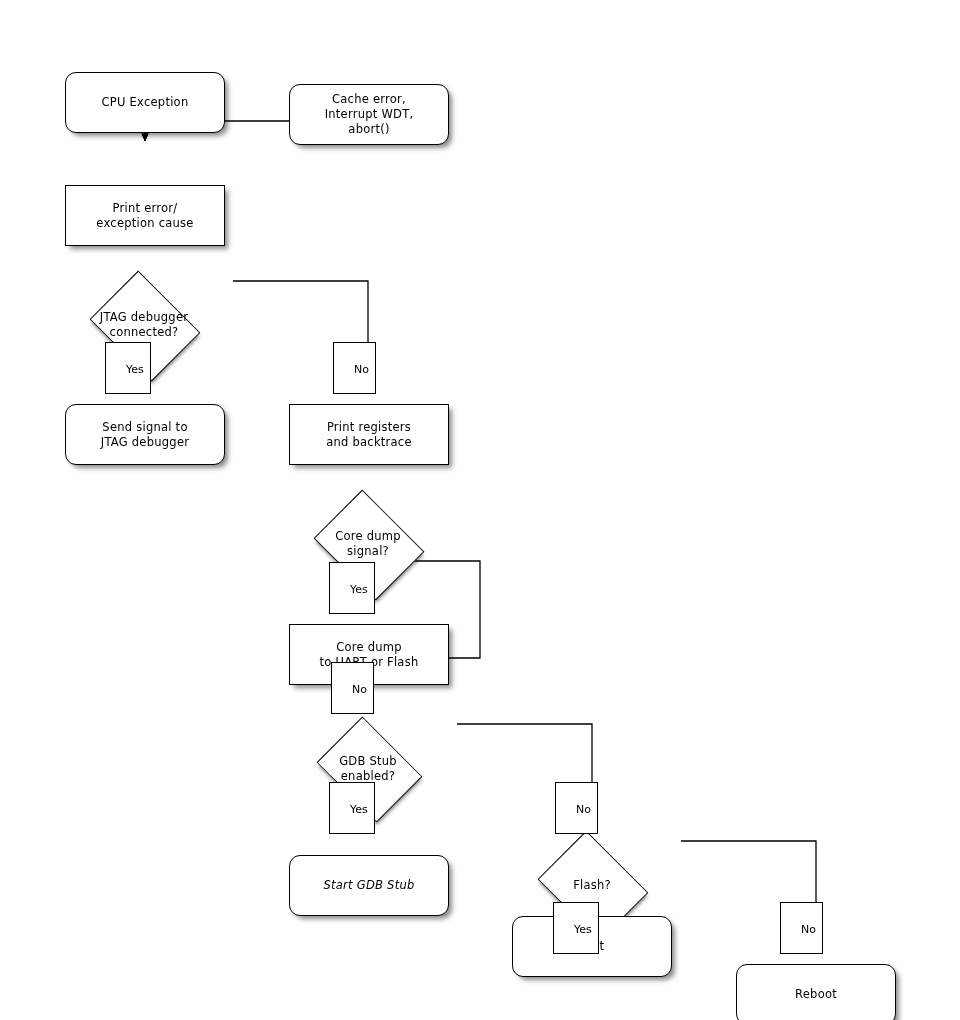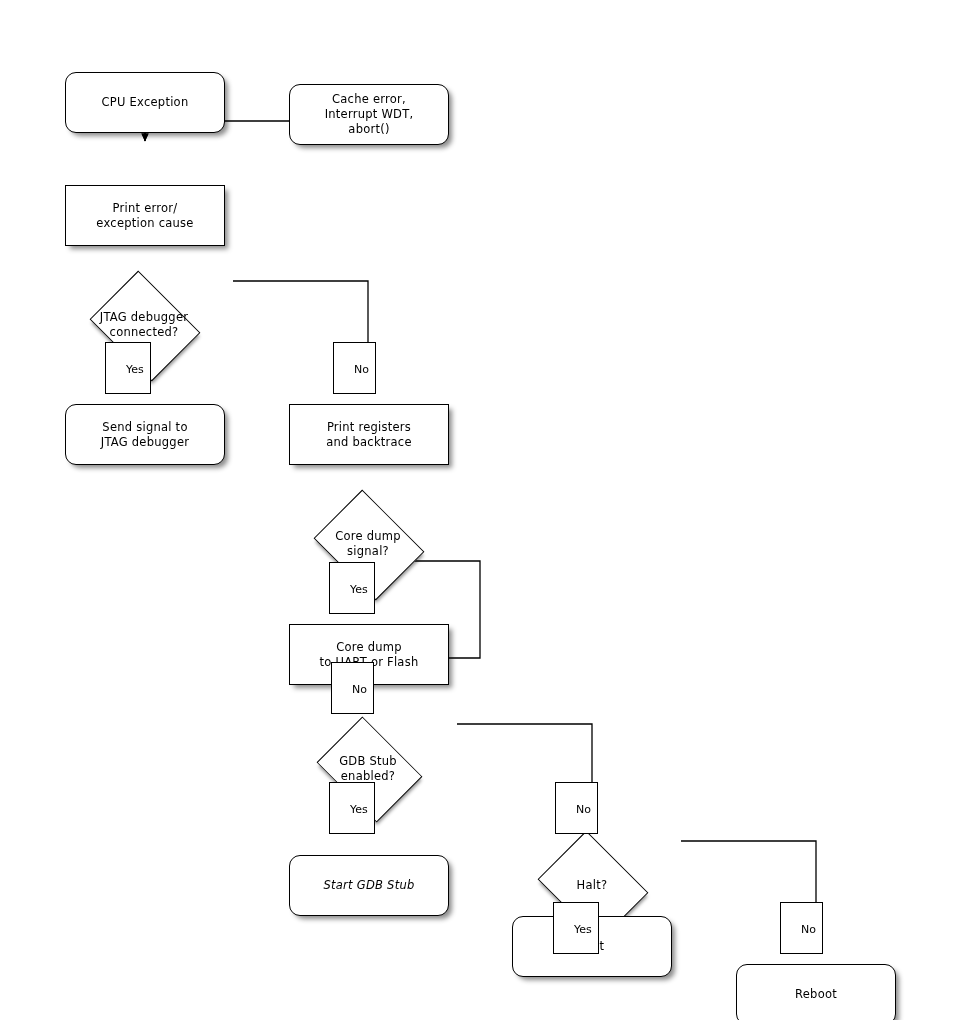--- a/index.html
+++ b/index.html
@@ -168,21 +168,21 @@
 enabled?</span>
   </div>
 
   <div class="node terminator" style="left:289px; top:811px; width:160px; height:61px;font-style:italic;">
     <span>Start GDB Stub</span>
   </div>
 
   <div class="node decision" style="left:503px; top:793px; width:178px; height:96px;">
     <span class="diamond-shape" style="width:86px; height:86px; margin-left:-43px; margin-top:-43px;
                  transform: rotate(45deg) scaleY(0.78);"></span>
-    <span class="diamond-label">Halt?</span>
+    <span class="diamond-label">Flash?</span>
   </div>
 
   <div class="node terminator" style="left:512px; top:872px; width:160px; height:61px;">
     <span>Halt</span>
   </div>
 
   <div class="node terminator" style="left:736px; top:920px; width:160px; height:61px;">
     <span>Reboot</span>
   </div>
 

